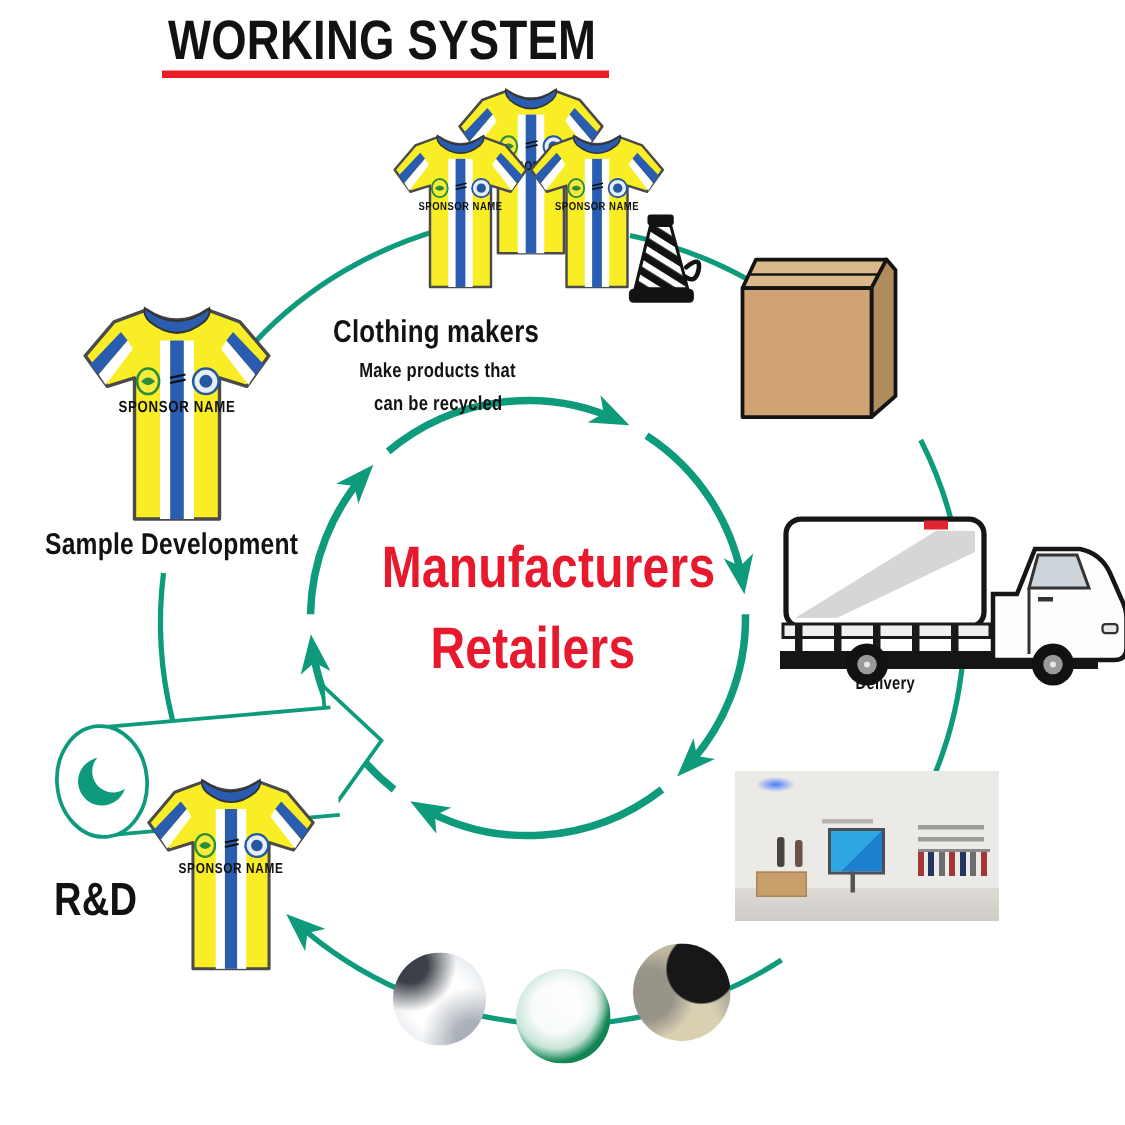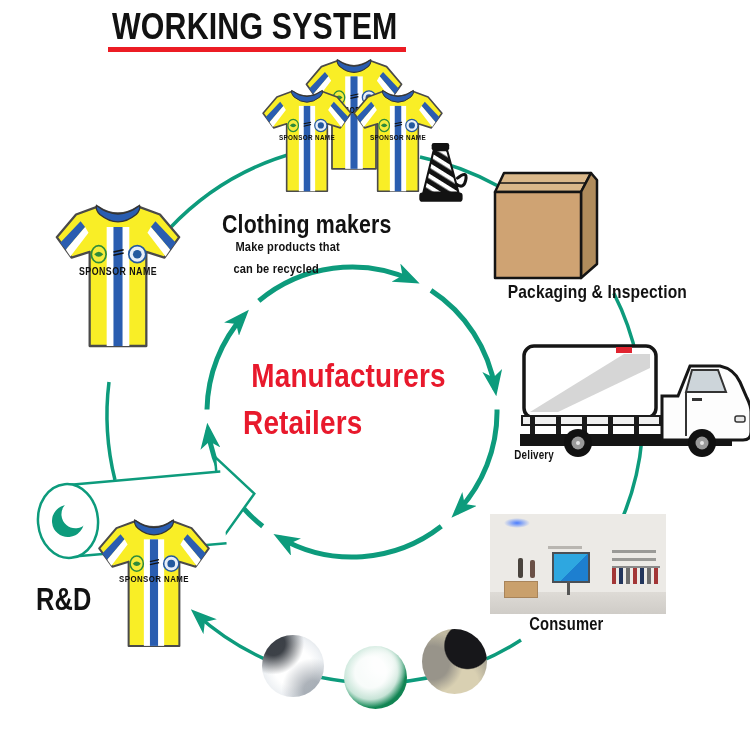--- a/index.html
+++ b/index.html
@@ -14,25 +14,25 @@
   html,body{margin:0;padding:0;background:#fff;}
   #canvas{
     position:relative;width:750px;height:750px;background:#fff;overflow:hidden;
     font-family:"Liberation Sans",sans-serif;color:var(--label-black);border-radius:20px;
   }
   .abs{position:absolute;}
   .cond{display:inline-block;transform:scaleX(.82);transform-origin:left center;
         font-weight:bold;white-space:nowrap;letter-spacing:.2px;}
   .cond-c{display:inline-block;transform:scaleX(.82);transform-origin:center center;
         font-weight:bold;white-space:nowrap;letter-spacing:.2px;}
-  .ctr{text-align:left;}
+  .ctr{text-align:center;}
   .lbl{color:var(--label-black);line-height:1.15;}
   #title-text{font-size:37px;}
   #underline{background:var(--underline-red);}
-  .center-red{color:var(--center-red);font-size:34px;line-height:1.38;}
+  .center-red{color:var(--center-red);font-size:39px;line-height:1.38;}
   svg{display:block;overflow:visible;}
   .z1{z-index:1}.z2{z-index:2}.z3{z-index:3}.z4{z-index:4}
   
   #store{width:176px;height:100px;overflow:hidden;background:#eceae6;}
   #store .ceiling{position:absolute;left:0;top:0;width:100%;height:46%;
     background:
       linear-gradient(to right, rgba(18,18,32,.9) 0 14%, rgba(18,18,32,0) 30%),
       repeating-linear-gradient(100deg,#a527b50 0 0),
       repeating-linear-gradient(100deg,#a07c4e 0 5px,#5f4426 5px 9px);
     clip-path:polygon(0 0,100% 0,100% 92%,0 62%);}
@@ -228,33 +228,30 @@
     </svg>
   <svg class="abs z3" style="left:93px;top:517px" width="122" height="136" viewBox="0 0 120 134">
       <use href="#jersey"></use>
     </svg>
 
   <div class="abs z4 ctr center-red" style="left:230px;top:352px;width:250px">
     <span class="cond-c">Manufacturers</span><br>
     <span class="cond-c">Retailers</span>
   </div>
 
-  <div class="abs z4 lbl" style="left:222px;top:210px;font-size:26px">
+  <div class="abs z4 lbl" style="left:222px;top:210px;font-size:21px">
     <span class="cond">Clothing makers</span>
   </div>
   <div class="abs z4 lbl ctr" style="left:224px;top:236px;width:136px;font-size:13.5px;line-height:1.6">
     <span class="cond-c">Make products that</span><br>
     <span class="cond-c">can be recycled</span>
   </div>
-  <div class="abs z4 lbl ctr" style="left:488px;top:281px;width:190px;font-size:19px">
-    <span class="cond-c">Packaging &amp; Inspection</span>
-  </div>
   <div class="abs z4 lbl ctr" style="left:510px;top:449px;width:160px;font-size:12px">
     <span class="cond-c">Delivery</span>
   </div>
-  <div class="abs z4 lbl ctr" style="left:521px;top:614px;width:160px;font-size:18px">
-    <span class="cond-c">Consumer</span>
-  </div>
   <div class="abs z4 lbl" style="left:36px;top:582px;font-size:31px">
     <span class="cond">R&amp;D</span>
   </div>
+  <div class="abs z4 lbl" style="left:30px;top:352px;font-size:20px">
+    <span class="cond">Sample Development</span>
+  </div>
 
 </div>
 
 </body></html>

